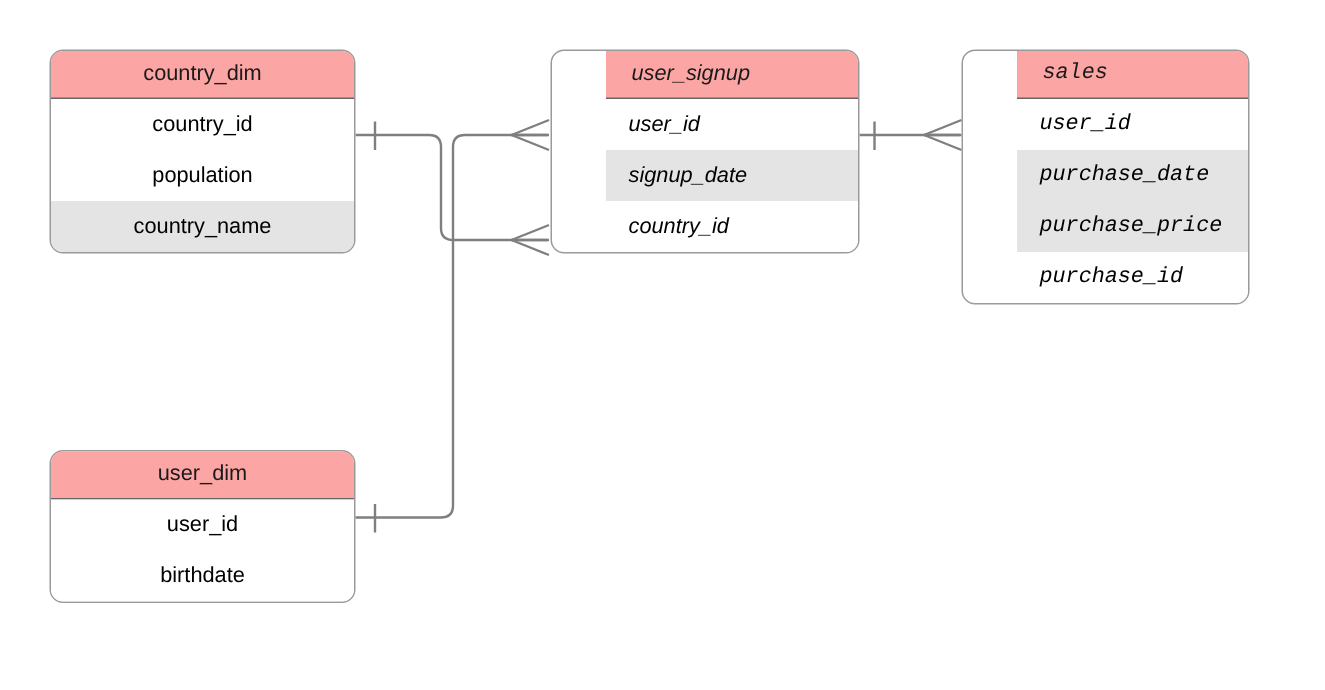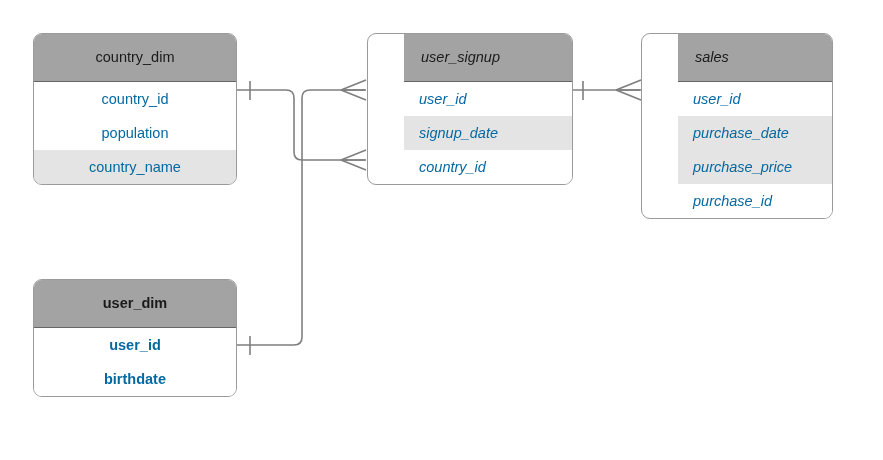--- a/index.html
+++ b/index.html
@@ -51,32 +51,32 @@
     position: absolute;
     box-sizing: border-box;
     border: 1px solid #9a9a9a;
     border-radius: 9px;
     background: #ffffff;
     overflow: hidden;
     box-shadow: 0 0 0 0 rgba(0,0,0,0);
   }
   .entity .hdr {
     box-sizing: border-box;
-    background: #a3a3a3;
+    background: #fca5a5;
     border-bottom: 1.5px solid #666666;
     color: #1a1a1a;
     font-size: 14.5px;
     line-height: 1;
     display: flex;
     align-items: center;
-    height: 48px;
+    height: 32px;
   }
   .entity .row {
     box-sizing: border-box;
-    color: #0369a1;
+    color: #000000;
     font-size: 14.5px;
     line-height: 1;
     display: flex;
     align-items: center;
     height: 34px;
     background: #ffffff;
   }
   .entity .row.alt {
     background: #e4e4e4;
   }
@@ -150,27 +150,27 @@
     <div class="row alt">country_name</div>
   </div>
 
   <div class="entity left" style="left: 367px; top: 33px; width: 206px;">
     <div class="hdr">user_signup</div>
     <div class="row">user_id</div>
     <div class="row alt">signup_date</div>
     <div class="row">country_id</div>
   </div>
 
-  <div class="entity left" style="left: 641px; top: 33px; width: 192px;">
+  <div class="entity left" style="left: 641px; top: 33px; width: 192px; font-family: Liberation Mono, monospace;">
     <div class="hdr">sales</div>
     <div class="row">user_id</div>
     <div class="row alt">purchase_date</div>
     <div class="row alt">purchase_price</div>
     <div class="row">purchase_id</div>
   </div>
 
-  <div class="entity center" style="left: 33px; top: 279px; width: 204px; font-weight: bold;">
+  <div class="entity center" style="left: 33px; top: 300px; width: 204px;">
     <div class="hdr">user_dim</div>
     <div class="row">user_id</div>
     <div class="row">birthdate</div>
   </div>
 
 </div>
 
 </body></html>

